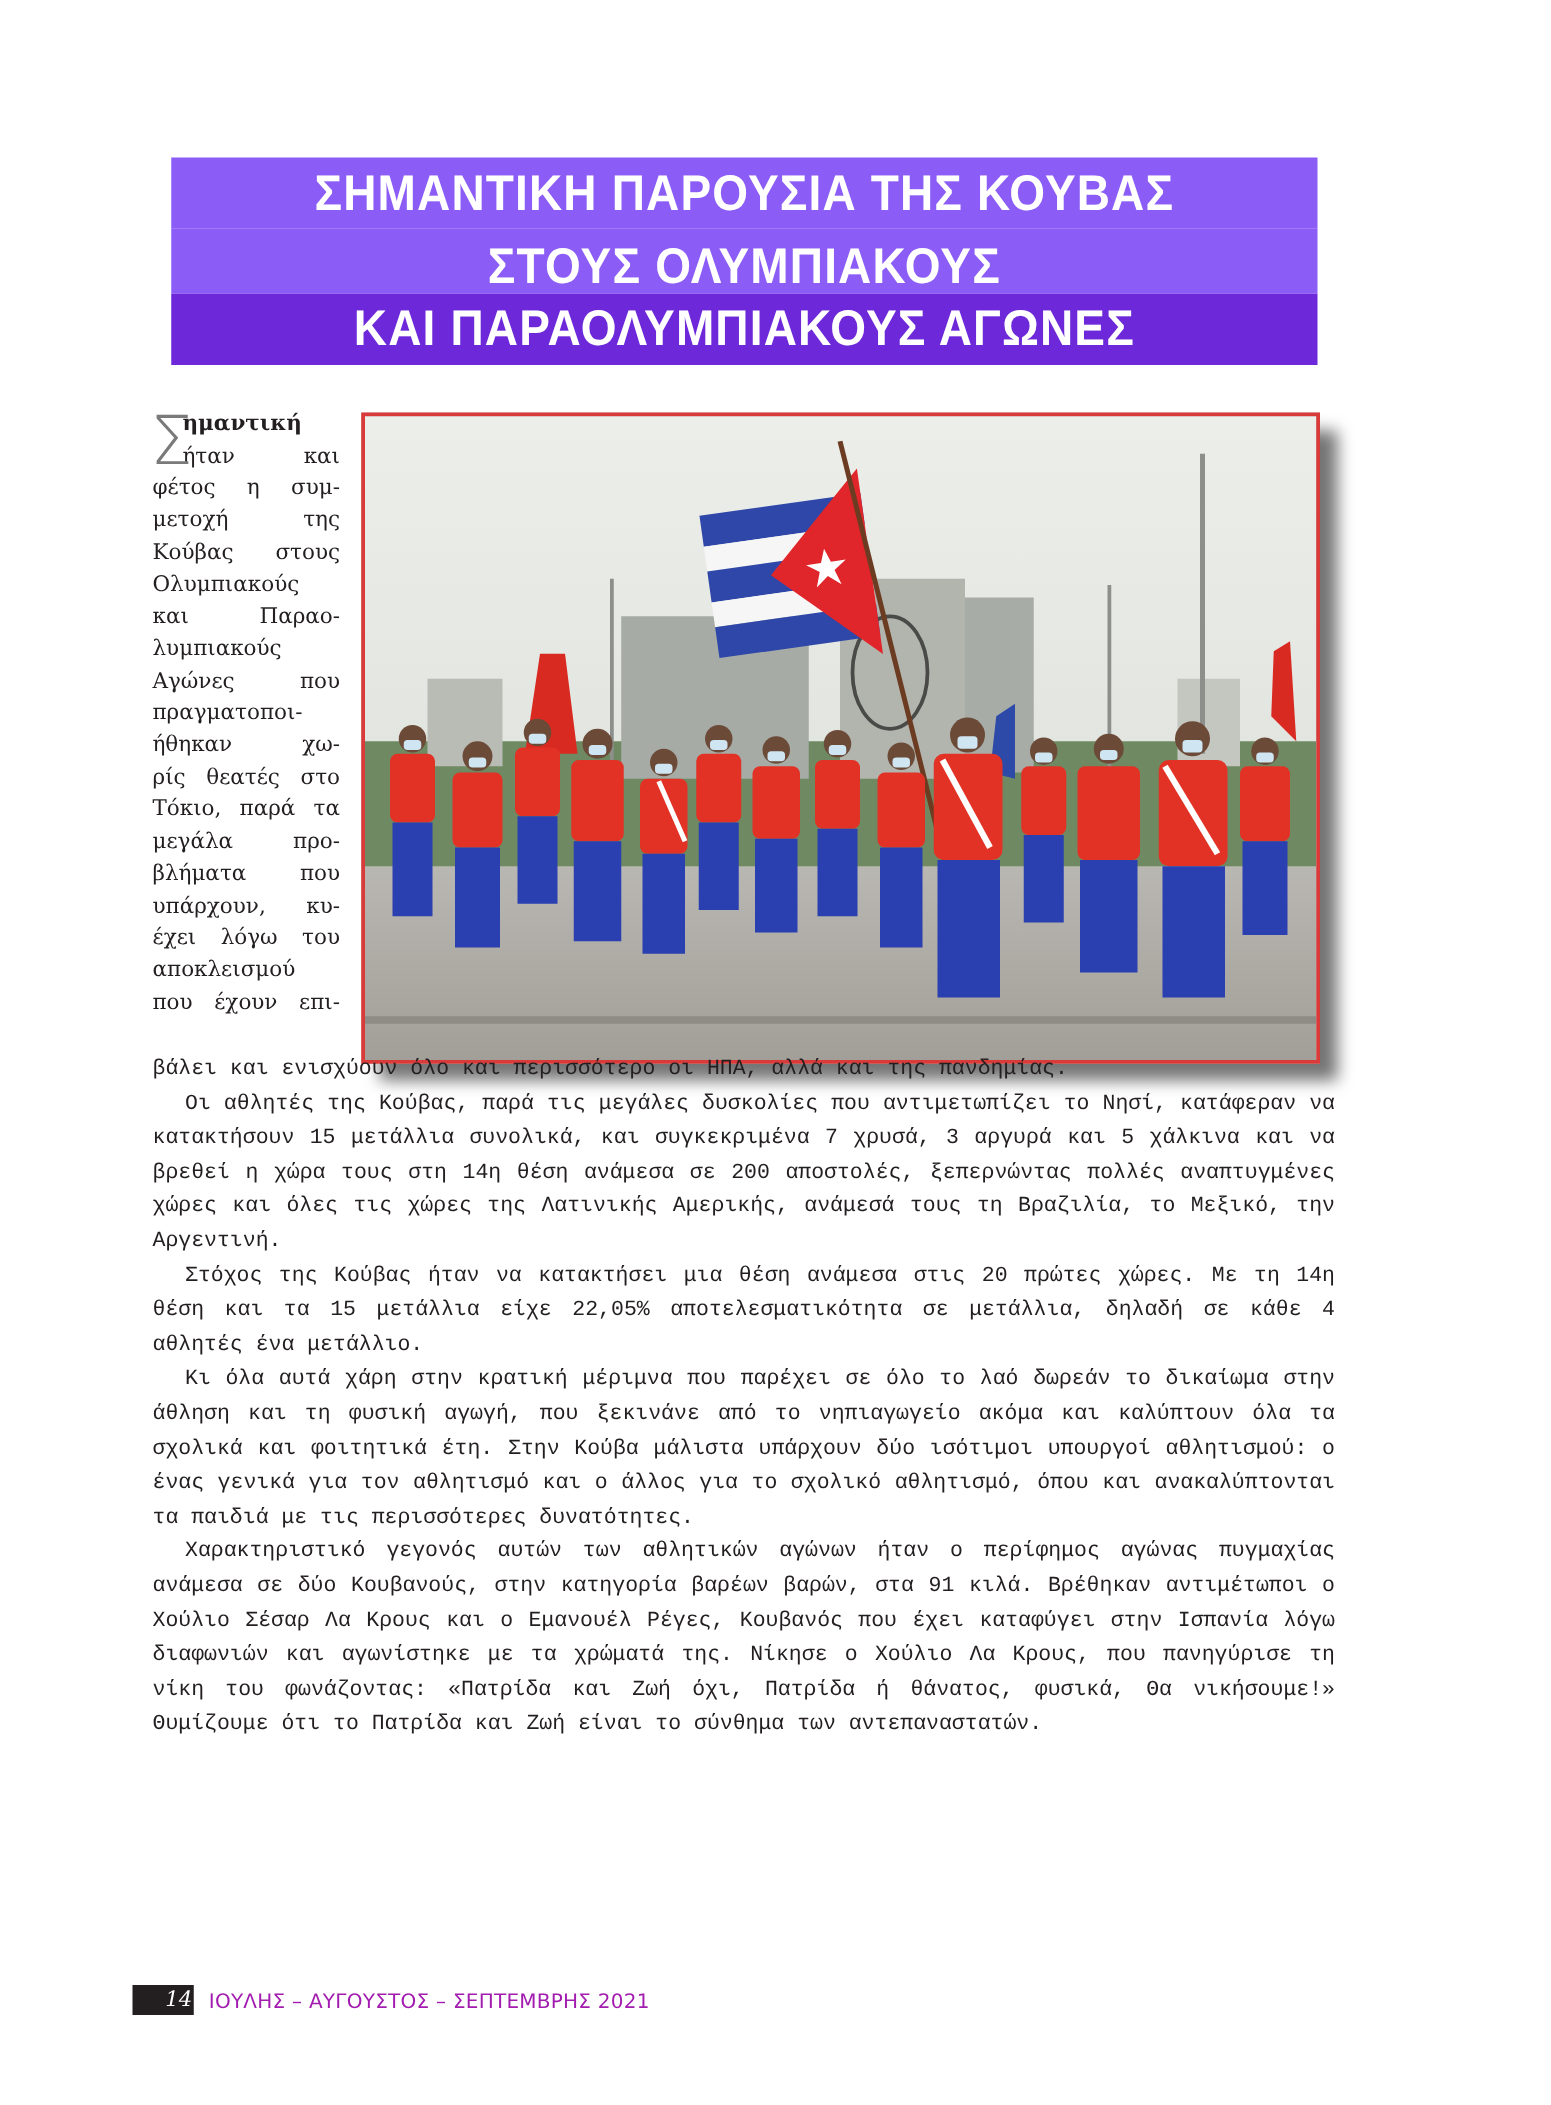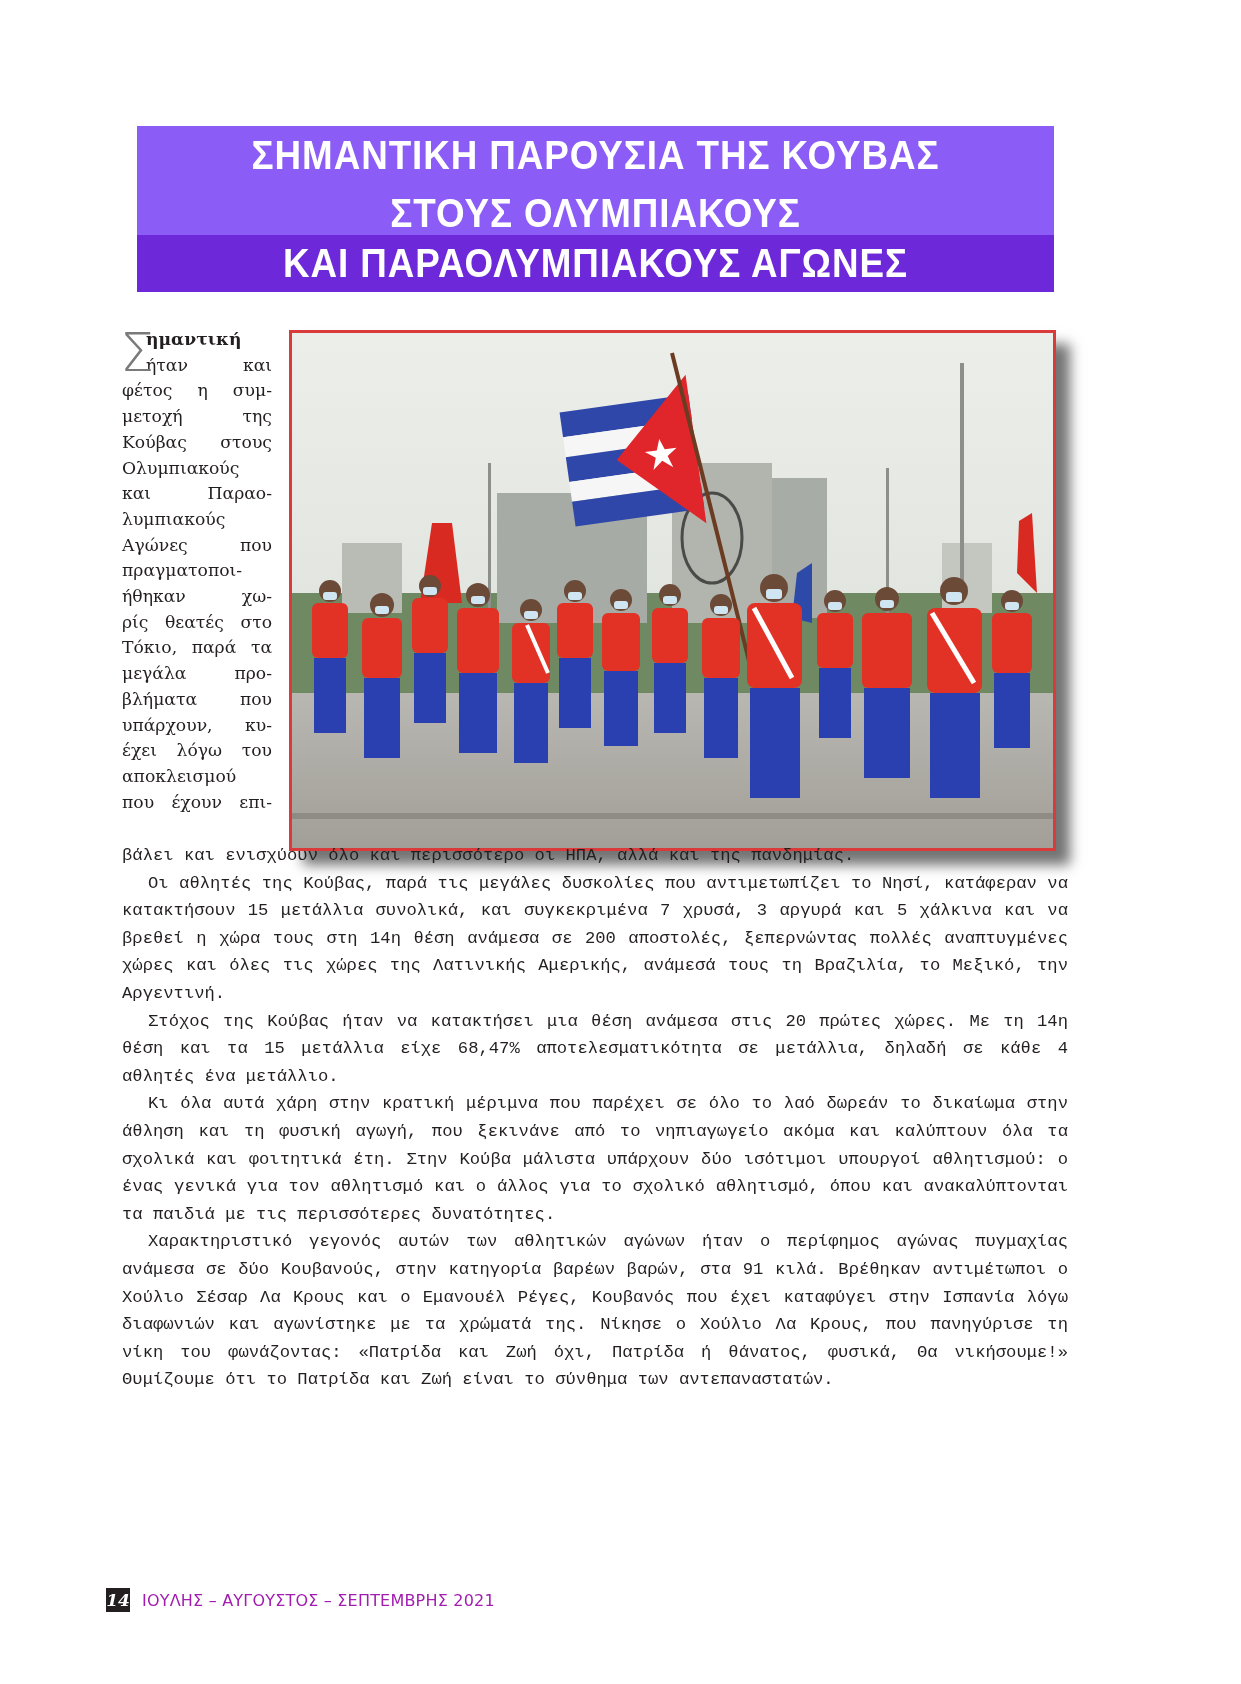--- a/index.html
+++ b/index.html
@@ -34,21 +34,21 @@
 
   
   .body-text { position: absolute; left: 122px; top: 842px; width: 946px;
                font-size: 17.2px; line-height: 27.6px; text-align: justify; }
   .body-text .p { display: block; margin: 0; font-family: Liberation Mono, monospace; }
   .body-text .p.indent { text-indent: 26px; }
 
   
   .footer { position: absolute; left: 106px; top: 1587px; height: 26px; display: flex; align-items: center; }
   .page-num { background: #231f20; color: #fff; font-family: "DejaVu Serif", serif; font-style: italic;
-              font-weight: bold; font-size: 17px; width: 24px; height: 24px; line-height: 24px; text-align: center; }
+              font-weight: normal; font-size: 17px; width: 24px; height: 24px; line-height: 24px; text-align: center; padding-left: 25px; }
   .issue { margin-left: 12px; font-family: "DejaVu Sans", sans-serif; font-size: 16px; color: #a21caf; letter-spacing: 0.2px; }
 </style>
 </head>
 <body>
 
 <div class="headline">
   <div class="band-wrap band-1-bg">
     <div class="band">ΣΗΜΑΝΤΙΚΗ ΠΑΡΟΥΣΙΑ ΤΗΣ ΚΟΥΒΑΣ</div>
   </div>
   <div class="band-wrap band-2-bg">
@@ -197,21 +197,21 @@
   <span class="line">βλήματα που</span>
   <span class="line">υπάρχουν, κυ-</span>
   <span class="line">έχει λόγω του</span>
   <span class="line">αποκλεισμού</span>
   <span class="line">που έχουν επι-</span>
 </div>
 
 <div class="body-text">
   <p class="p">βάλει και ενισχύουν όλο και περισσότερο οι ΗΠΑ, αλλά και της πανδημίας.</p>
   <p class="p indent">Οι αθλητές της Κούβας, παρά τις μεγάλες δυσκολίες που αντιμετωπίζει το Νησί, κατάφεραν να κατακτήσουν 15 μετάλλια συνολικά, και συγκεκριμένα 7 χρυσά, 3 αργυρά και 5 χάλκινα και να βρεθεί η χώρα τους στη 14η θέση ανάμεσα σε 200 αποστολές, ξεπερνώντας πολλές αναπτυγμένες χώρες και όλες τις χώρες της Λατινικής Αμερικής, ανάμεσά τους τη Βραζιλία, το Μεξικό, την Αργεντινή.</p>
-  <p class="p indent">Στόχος της Κούβας ήταν να κατακτήσει μια θέση ανάμεσα στις 20 πρώτες χώρες. Με τη 14η θέση και τα 15 μετάλλια είχε 68,47% αποτελεσματικότητα σε μετάλλια, δηλαδή σε κάθε 4 αθλητές ένα μετάλλιο.</p>
+  <p class="p indent">Στόχος της Κούβας ήταν να κατακτήσει μια θέση ανάμεσα στις 20 πρώτες χώρες. Με τη 14η θέση και τα 15 μετάλλια είχε 22,05% αποτελεσματικότητα σε μετάλλια, δηλαδή σε κάθε 4 αθλητές ένα μετάλλιο.</p>
   <p class="p indent">Κι όλα αυτά χάρη στην κρατική μέριμνα που παρέχει σε όλο το λαό δωρεάν το δικαίωμα στην άθληση και τη φυσική αγωγή, που ξεκινάνε από το νηπιαγωγείο ακόμα και καλύπτουν όλα τα σχολικά και φοιτητικά έτη. Στην Κούβα μάλιστα υπάρχουν δύο ισότιμοι υπουργοί αθλητισμού: ο ένας γενικά για τον αθλητισμό και ο άλλος για το σχολικό αθλητισμό, όπου και ανακαλύπτονται τα παιδιά με τις περισσότερες δυνατότητες.</p>
   <p class="p indent">Χαρακτηριστικό γεγονός αυτών των αθλητικών αγώνων ήταν ο περίφημος αγώνας πυγμαχίας ανάμεσα σε δύο Κουβανούς, στην κατηγορία βαρέων βαρών, στα 91 κιλά. Βρέθηκαν αντιμέτωποι ο Χούλιο Σέσαρ Λα Κρους και ο Εμανουέλ Ρέγες, Κουβανός που έχει καταφύγει στην Ισπανία λόγω διαφωνιών και αγωνίστηκε με τα χρώματά της. Νίκησε ο Χούλιο Λα Κρους, που πανηγύρισε τη νίκη του φωνάζοντας: «Πατρίδα και Ζωή όχι, Πατρίδα ή θάνατος, φυσικά, Θα νικήσουμε!» Θυμίζουμε ότι το Πατρίδα και Ζωή είναι το σύνθημα των αντεπαναστατών.</p>
 </div>
 
 <div class="footer">
   <span class="page-num">14</span>
   <span class="issue">ΙΟΥΛΗΣ – ΑΥΓΟΥΣΤΟΣ – ΣΕΠΤΕΜΒΡΗΣ 2021</span>
 </div>
 
 </body></html>

